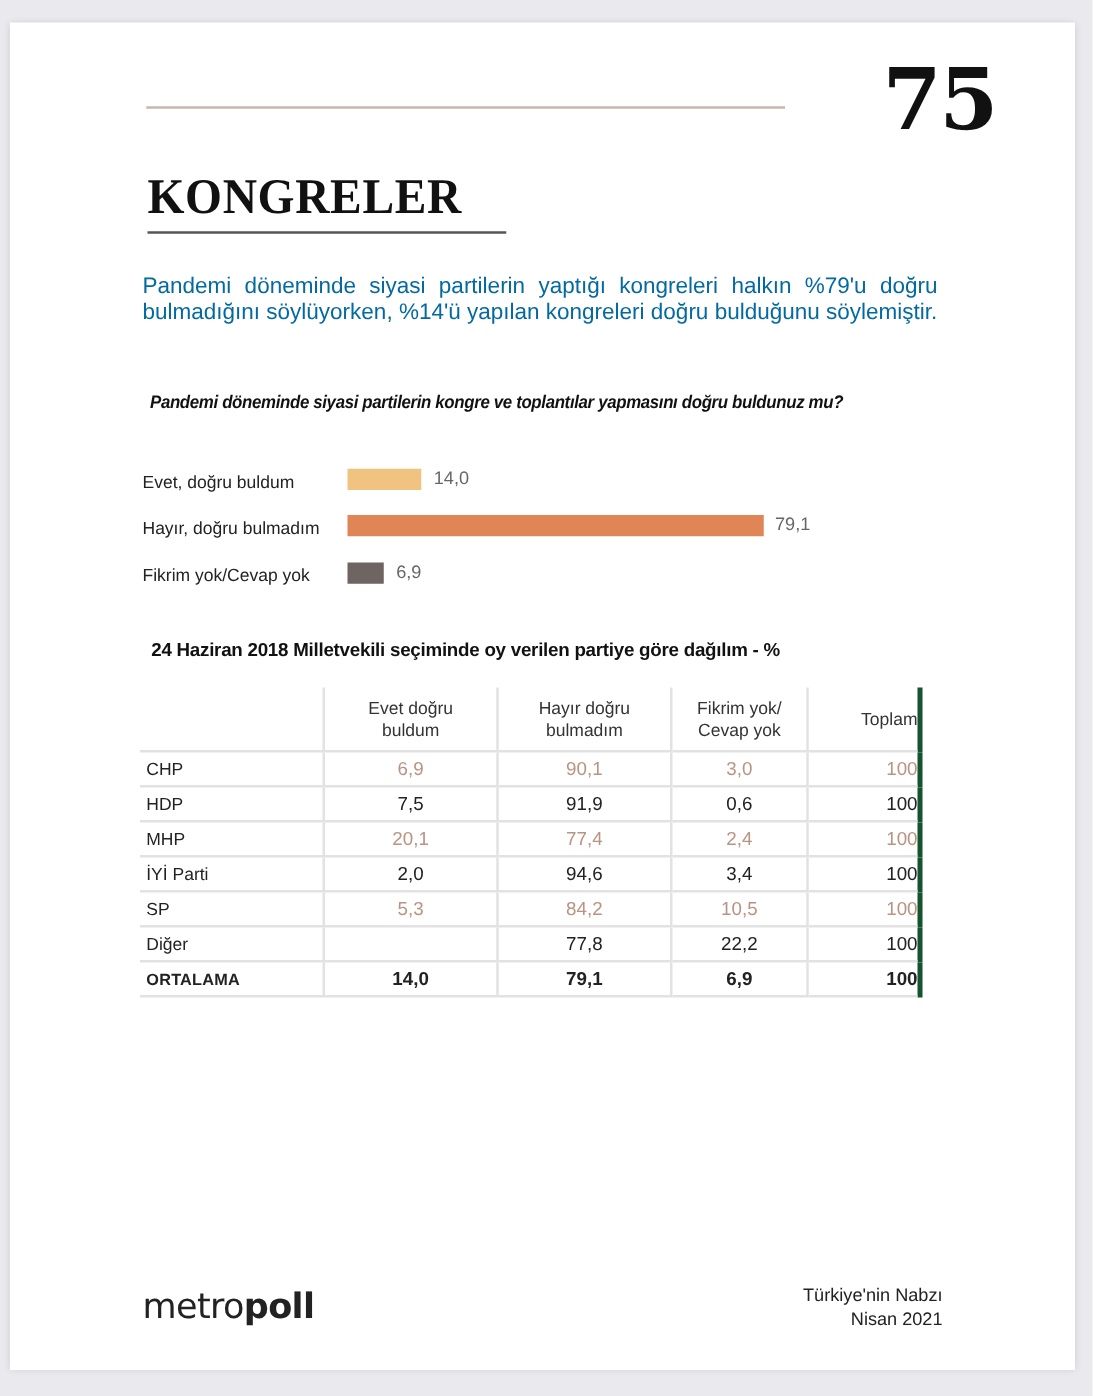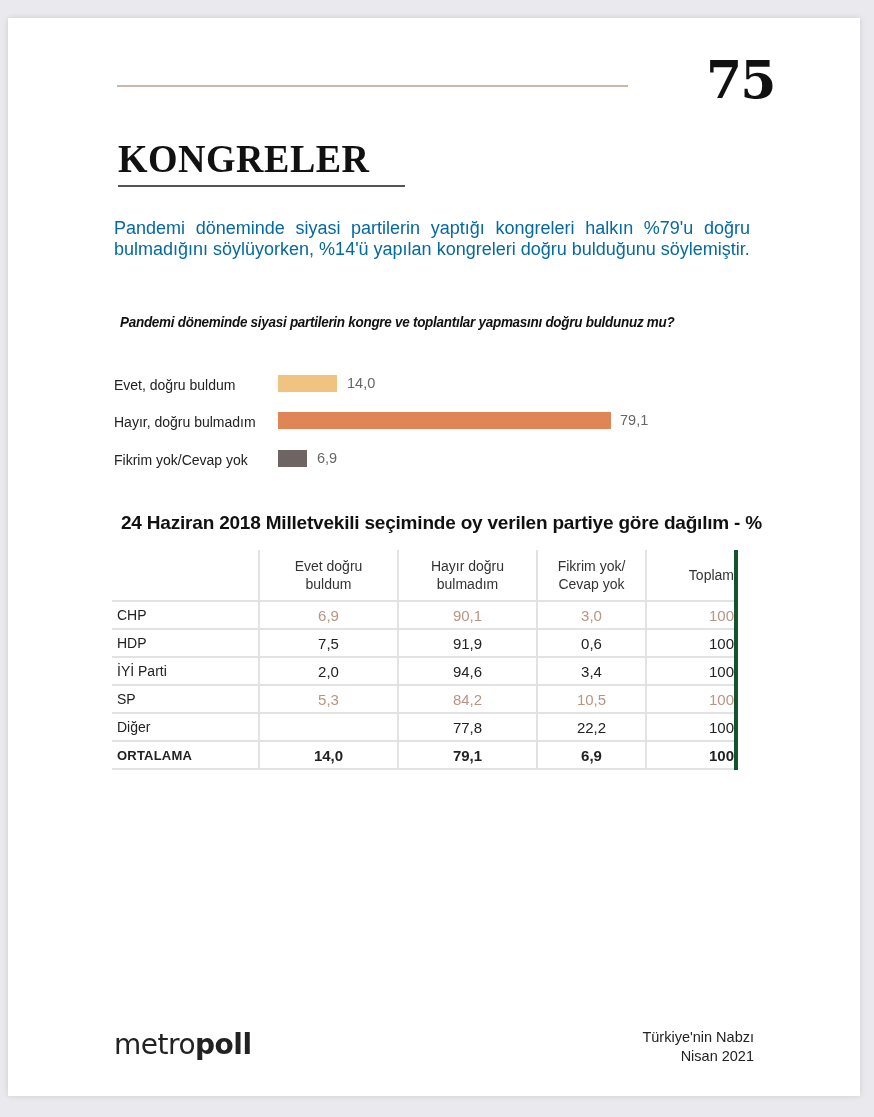--- a/index.html
+++ b/index.html
@@ -10,21 +10,21 @@
   .page {
     position: absolute; left: 8px; top: 18px; width: 852px; height: 1078px;
     background: #ffffff; box-shadow: 0 0 6px rgba(0,0,0,0.12);
   }
   .top-rule {
     position: absolute; left: 109px; top: 67px; width: 511px; height: 2px;
     background: #c9b8aa;
   }
   .page-number {
     position: absolute; left: 698px; top: 32px; font-family: "DejaVu Serif", serif;
-    font-weight: bold; font-size: 52px; letter-spacing: -2px; color: #111;
+    font-weight: bold; font-size: 68px; letter-spacing: -2px; color: #111;
     line-height: 60px;
   }
   .section-title {
     position: absolute; left: 110px; top: 118px; font-family: "Liberation Serif", serif;
     font-weight: bold; font-size: 38px; letter-spacing: 0.5px; color: #111;
     line-height: 44px; transform: scaleY(1.05);
   }
   .title-rule {
     position: absolute; left: 110px; top: 167px; width: 287px; height: 2px;
     background: #555;
@@ -47,21 +47,21 @@
   }
   .bar {
     position: absolute; left: 270px; top: 0; height: 17px;
   }
   .bar-value {
     position: absolute; font-family: "Liberation Sans", sans-serif; font-size: 14.5px;
     color: #666; top: 0;
   }
   .table-title {
     position: absolute; left: 113px; top: 494px;
-    font-family: "Liberation Sans", sans-serif; font-weight: bold; font-size: 19px;
+    font-family: "Liberation Sans", sans-serif; font-weight: bold; font-size: 15px;
     color: #111; letter-spacing: -0.2px;
   }
   table.dist {
     position: absolute; left: 104px; top: 532px; border-collapse: collapse;
     font-family: "Liberation Sans", sans-serif;
   }
   table.dist th, table.dist td {
     border-left: 2px solid #e2e2e2; border-bottom: 2px solid #e2e2e2;
     padding: 0; text-align: center;
   }
@@ -138,20 +138,27 @@
         <td class="num">3,0</td>
         <td class="num">100</td>
       </tr>
       <tr>
         <td class="party">HDP</td>
         <td class="num">7,5</td>
         <td class="num">91,9</td>
         <td class="num">0,6</td>
         <td class="num">100</td>
       </tr>
+      <tr class="alt">
+        <td class="party">MHP</td>
+        <td class="num">20,1</td>
+        <td class="num">77,4</td>
+        <td class="num">2,4</td>
+        <td class="num">100</td>
+      </tr>
       <tr>
         <td class="party">İYİ Parti</td>
         <td class="num">2,0</td>
         <td class="num">94,6</td>
         <td class="num">3,4</td>
         <td class="num">100</td>
       </tr>
       <tr class="alt">
         <td class="party">SP</td>
         <td class="num">5,3</td>

